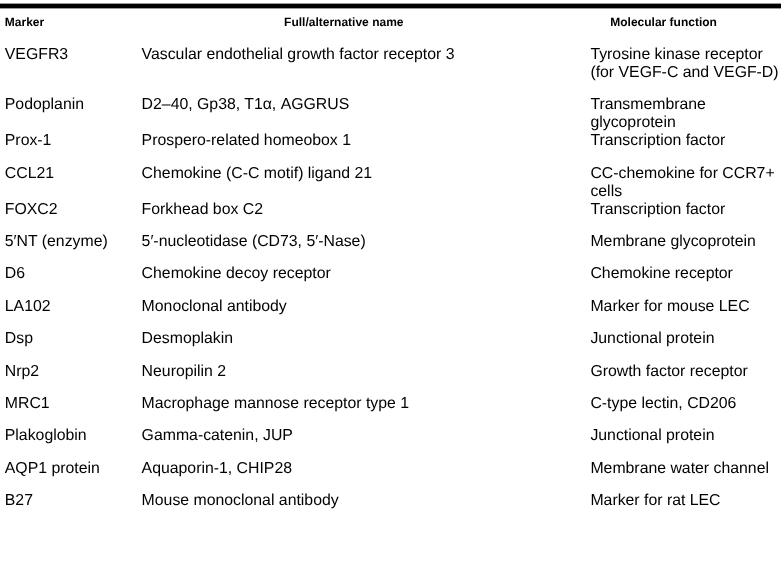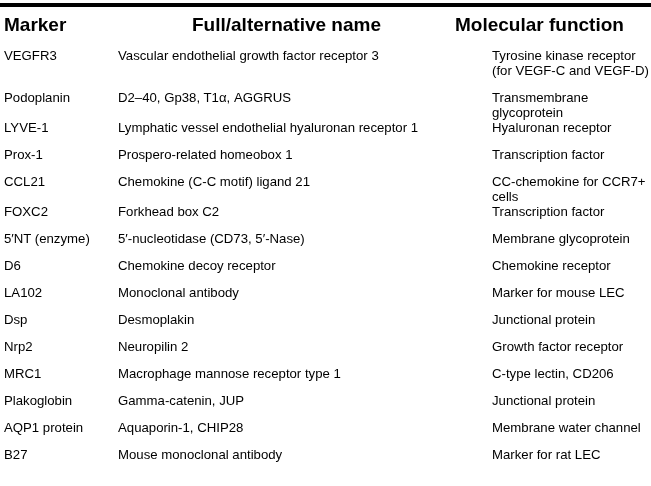--- a/index.html
+++ b/index.html
@@ -38,35 +38,35 @@
     table-layout: fixed;
     font-size: 13.2px;
   }
 
   col.c-marker   { width: 118px; }
   col.c-fullname { width: 337px; }
   col.c-function { width: 196px; }
 
   thead th {
     font-weight: bold;
-    font-size: 19px;
+    font-size: 10px;
     padding: 0;
     vertical-align: top;
     white-space: nowrap;
   }
   thead th.h-marker {
     text-align: left;
     padding: 7px 0 12px 4px;
   }
   thead th.h-fullname {
     text-align: center;
     padding: 7px 0 12px 0;
   }
   thead th.h-function {
-    text-align: left;
+    text-align: center;
     padding: 7px 0 12px 0;
   }
 
   tbody td {
     padding: 0;
     vertical-align: top;
     line-height: 15px;
     height: 27px;
   }
   tbody td.t-marker {
@@ -112,25 +112,20 @@
           <td class="t-fullname">Vascular endothelial growth factor receptor 3</td>
           <td class="t-function">
             <span class="subline">Tyrosine kinase receptor</span>
             <span class="subline">(for VEGF-C and VEGF-D)</span>
           </td>
         </tr>
         <tr>
           <td class="t-marker">Podoplanin</td>
           <td class="t-fullname">D2–40, Gp38, T1α, AGGRUS</td>
           <td class="t-function">Transmembrane glycoprotein</td>
-        </tr>
-        <tr>
-          <td class="t-marker">LYVE-1</td>
-          <td class="t-fullname">Lymphatic vessel endothelial hyaluronan receptor 1</td>
-          <td class="t-function">Hyaluronan receptor</td>
         </tr>
         <tr>
           <td class="t-marker">Prox-1</td>
           <td class="t-fullname">Prospero-related homeobox 1</td>
           <td class="t-function">Transcription factor</td>
         </tr>
         <tr>
           <td class="t-marker">CCL21</td>
           <td class="t-fullname">Chemokine (C-C motif) ligand 21</td>
           <td class="t-function">CC-chemokine for CCR7+ cells</td>

